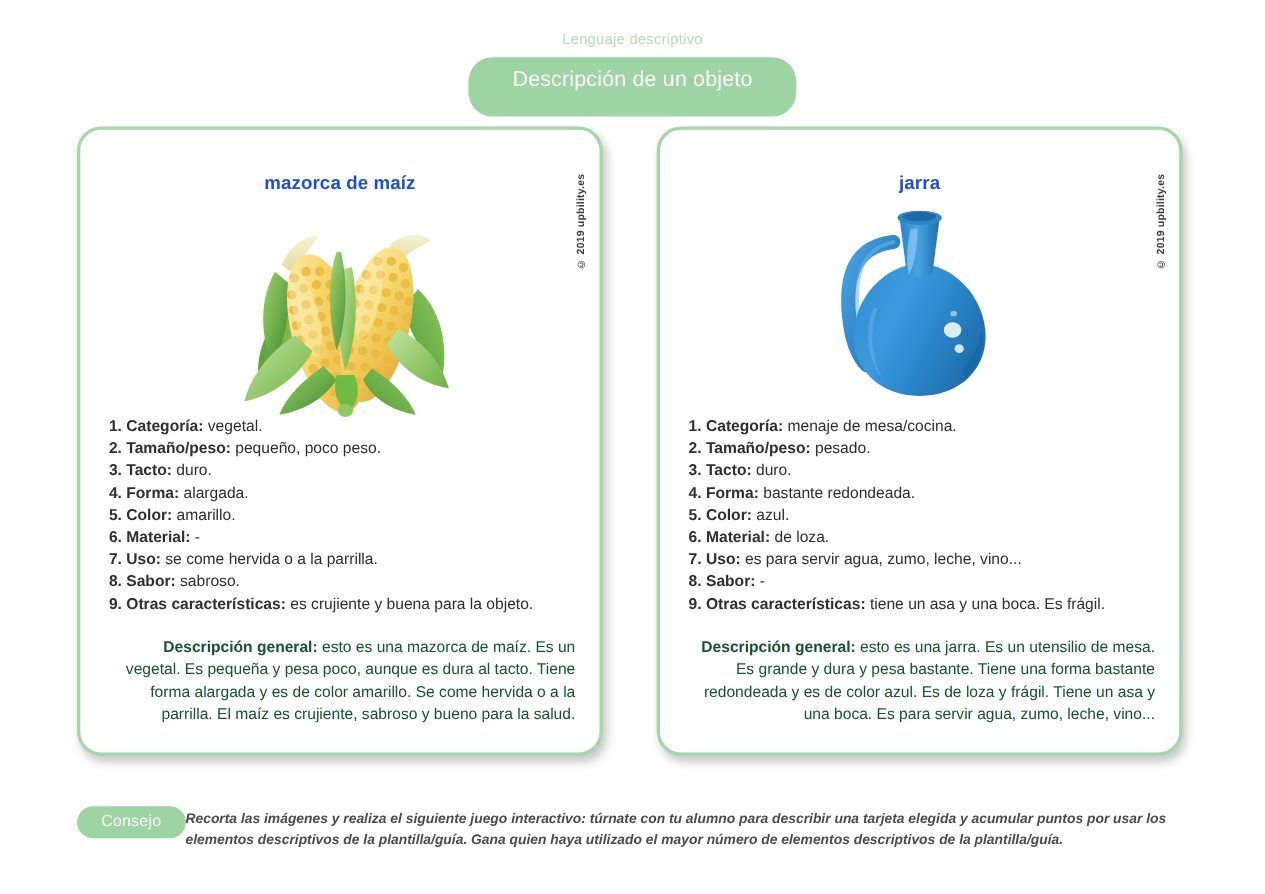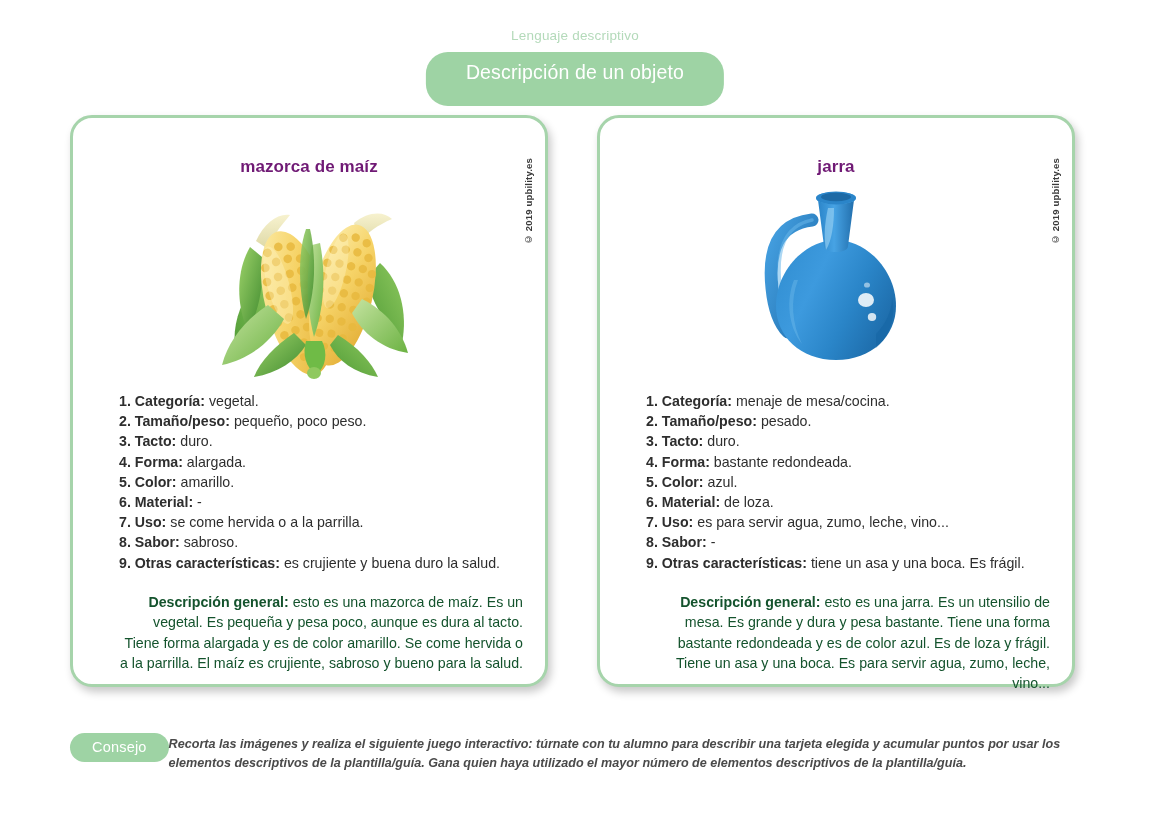--- a/index.html
+++ b/index.html
@@ -60,21 +60,21 @@
   .card-right { left: 597px; }
 
   .card-title {
     position: absolute;
     top: 39px;
     left: 0;
     width: 100%;
     text-align: center;
     font-size: 17px;
     font-weight: bold;
-    color: #701a75;
+    color: #1d4ed8;
     letter-spacing: .1px;
   }
 
   .copyright {
     position: absolute;
     top: 40px;
     right: 6px;
     width: 16px;
     font-size: 9.5px;
     font-weight: bold;
@@ -93,22 +93,21 @@
     height: 200px;
     display: flex;
     align-items: center;
     justify-content: center;
   }
 
   .body {
     position: absolute;
     left: 26px;
     right: 22px;
-    top: 273px;
-    margin-left: 20px;
+    top: 260px;
   }
   .attr-list { list-style: none; }
   .attr-list li {
     font-size: 14.2px;
     line-height: 20.2px;
     color: #2e2e2e;
     white-space: nowrap;
   }
   .attr-list li b { font-weight: bold; }
   .desc {
@@ -295,21 +294,21 @@
     <div class="body">
       <ul class="attr-list">
         <li><b>1.</b> <b>Categoría:</b> <span>vegetal.</span></li>
         <li><b>2.</b> <b>Tamaño/peso:</b> <span>pequeño, poco peso.</span></li>
         <li><b>3.</b> <b>Tacto:</b> <span>duro.</span></li>
         <li><b>4.</b> <b>Forma:</b> <span>alargada.</span></li>
         <li><b>5.</b> <b>Color:</b> <span>amarillo.</span></li>
         <li><b>6.</b> <b>Material:</b> <span>-</span></li>
         <li><b>7.</b> <b>Uso:</b> <span>se come hervida o a la parrilla.</span></li>
         <li><b>8.</b> <b>Sabor:</b> <span>sabroso.</span></li>
-        <li><b>9.</b> <b>Otras características:</b> <span>es crujiente y buena duro la salud.</span></li>
+        <li><b>9.</b> <b>Otras características:</b> <span>es crujiente y buena para la objeto.</span></li>
       </ul>
       <p class="desc"><b>Descripción general:</b> <span>esto es una mazorca de maíz. Es un vegetal. Es pequeña y pesa poco, aunque es dura al tacto. Tiene forma alargada y es de color amarillo. Se come hervida o a la parrilla. El maíz es crujiente, sabroso y bueno para la salud.</span></p>
     </div>
   </div>
 
   <div class="card card-right">
     <div class="card-title">jarra</div>
     <div class="copyright">© 2019 upbility.es</div>
 
     <div class="art">

